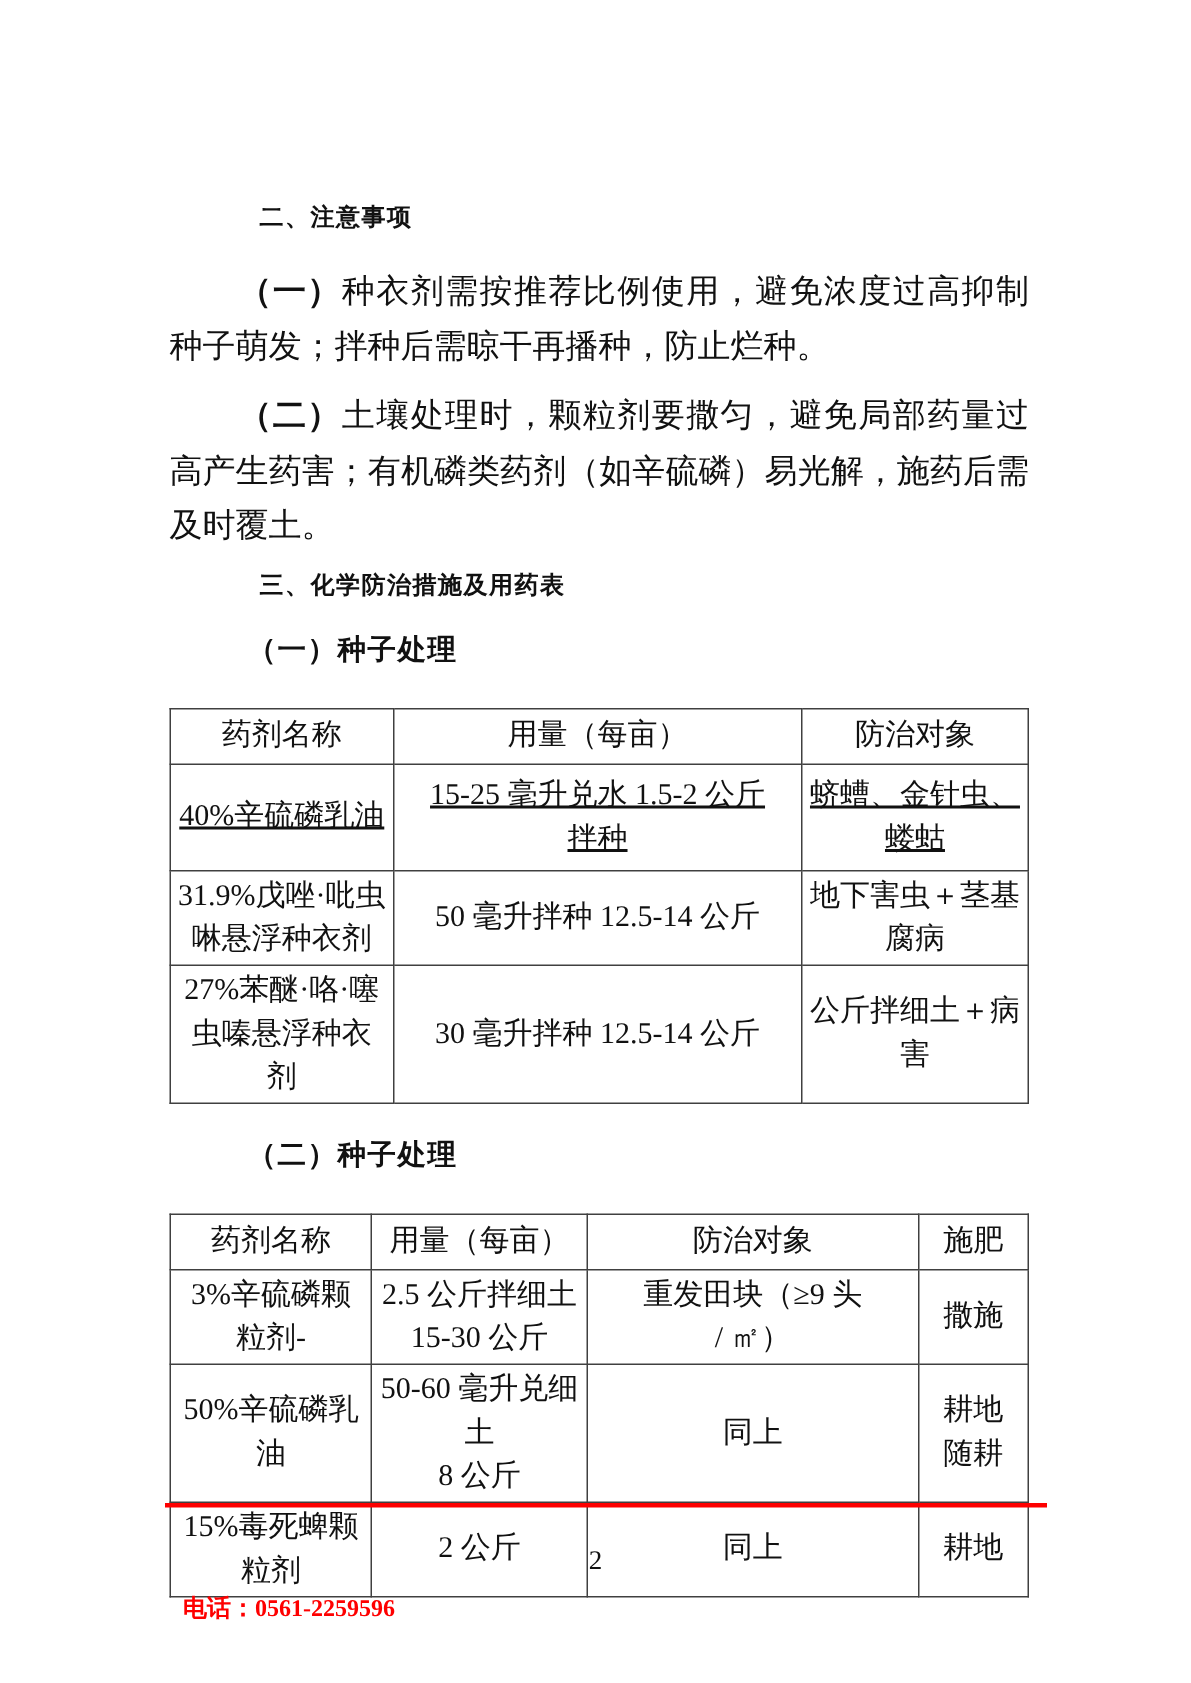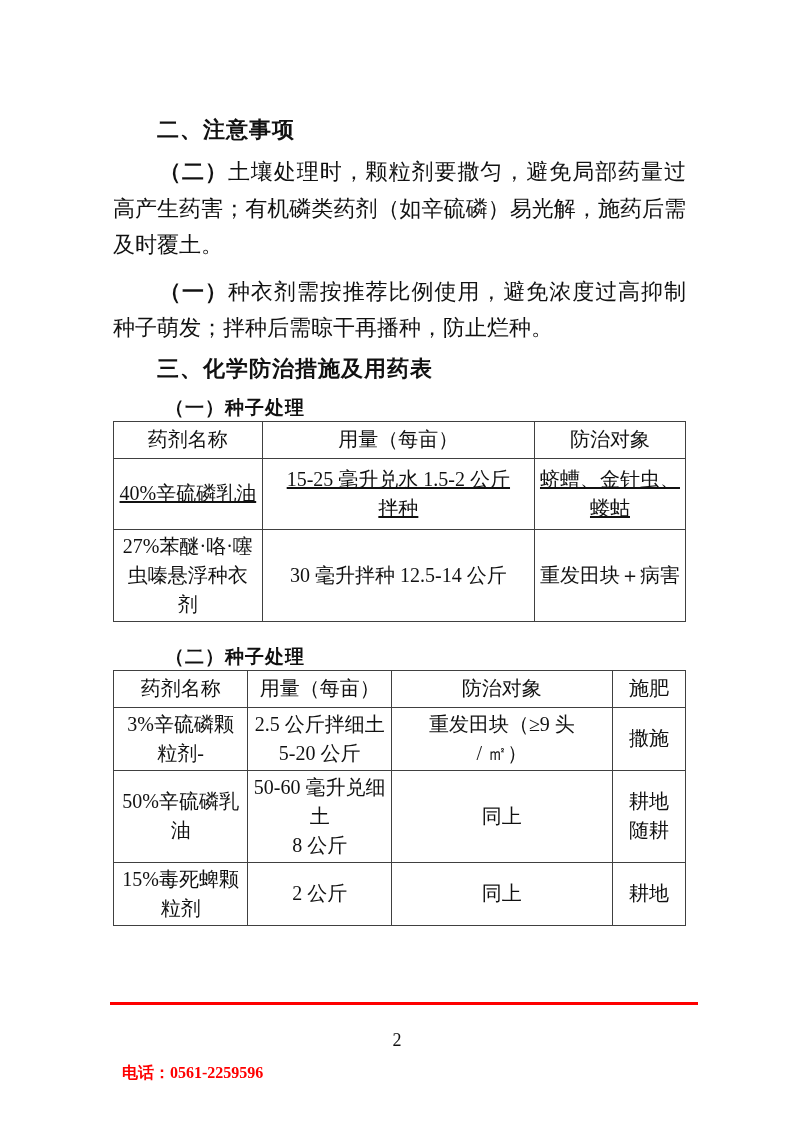--- a/index.html
+++ b/index.html
@@ -14,23 +14,23 @@
   }
   .content {
     position: absolute;
     left: 113px; top: 0;
     width: 573px;
     padding-top: 116px;
   }
   .section-heading {
     font-family: Liberation Sans, sans-serif;
     font-weight: 700;
-    font-size: 22px;
+    font-size: 16px;
     line-height: 28px;
-    margin: 0;
+    margin: 16px;
     text-indent: 44px;
     letter-spacing: 1px;
   }
   .body-para {
     font-size: 22px;
     line-height: 36.5px;
     margin: 10px 0 0 0;
     text-align: justify;
     text-indent: 46px;
     word-break: break-all;
@@ -43,21 +43,21 @@
     line-height: 26px;
     margin: 12px 0 0 0;
     text-indent: 52px;
     letter-spacing: 1px;
   }
   .sub-heading.soil { margin-top: 22px; }
   table.drug-table {
     width: 100%;
     border-collapse: collapse;
     table-layout: fixed;
-    margin-top: 0;
+    margin-top: 25px;
   }
   table.drug-table th,
   table.drug-table td {
     border: 1px solid #404040;
     text-align: center;
     vertical-align: middle;
     font-size: 20px;
     font-weight: 400;
     line-height: 29px;
     padding: 2px 4px;
@@ -97,23 +97,23 @@
     color: #111111;
   }
 </style>
 </head>
 <body>
 
 <div class="content">
 
   <h1 class="section-heading">二、注意事项</h1>
 
+  <p class="body-para"><span class="para-marker">（一）</span><span>种衣剂需按推荐比例使用，避免浓度过高抑制种子萌发；拌种后需晾干再播种，防止烂种。</span></p>
+
   <p class="body-para"><span class="para-marker">（二）</span><span>土壤处理时，颗粒剂要撒匀，避免局部药量过高产生药害；有机磷类药剂（如辛硫磷）易光解，施药后需及时覆土。</span></p>
-
-  <p class="body-para"><span class="para-marker">（一）</span><span>种衣剂需按推荐比例使用，避免浓度过高抑制种子萌发；拌种后需晾干再播种，防止烂种。</span></p>
 
   <h1 class="section-heading second">三、化学防治措施及用药表</h1>
 
   <h2 class="sub-heading">（一）种子处理</h2>
 
   <table class="drug-table">
     <colgroup>
       <col style="width:26%">
       <col style="width:47.6%">
       <col style="width:26.4%">
@@ -125,24 +125,31 @@
         <th>防治对象</th>
       </tr>
       <tr class="row-h72">
         <td>40%辛硫磷乳油</td>
         <td>15-25 毫升兑水 1.5-2 公斤
 拌种</td>
         <td>蛴螬、金针虫、
 蝼蛄</td>
       </tr>
       <tr class="row-h62">
+        <td>31.9%戊唑·吡虫
+啉悬浮种衣剂</td>
+        <td>50 毫升拌种 12.5-14 公斤</td>
+        <td>地下害虫＋茎基
+腐病</td>
+      </tr>
+      <tr class="row-h62">
         <td>27%苯醚·咯·噻
 虫嗪悬浮种衣剂</td>
         <td>30 毫升拌种 12.5-14 公斤</td>
-        <td>重发田块＋病害</td>
+        <td>公斤拌细土＋病害</td>
       </tr>
     </tbody>
   </table>
 
   <h2 class="sub-heading soil">（二）种子处理</h2>
 
   <table class="drug-table">
     <colgroup>
       <col style="width:23.5%">
       <col style="width:25.1%">
@@ -152,21 +159,21 @@
     <tbody>
       <tr class="row-h36">
         <th>药剂名称</th>
         <th>用量（每亩）</th>
         <th>防治对象</th>
         <th>施肥</th>
       </tr>
       <tr class="row-h62">
         <td>3%辛硫磷颗粒剂-</td>
         <td>2.5 公斤拌细土
-5-20 公斤</td>
+15-30 公斤</td>
         <td>重发田块（≥9 头
 / ㎡）</td>
         <td>撒施</td>
       </tr>
       <tr class="row-h66">
         <td>50%辛硫磷乳油</td>
         <td>50-60 毫升兑细土
 8 公斤</td>
         <td>同上</td>
         <td>耕地

